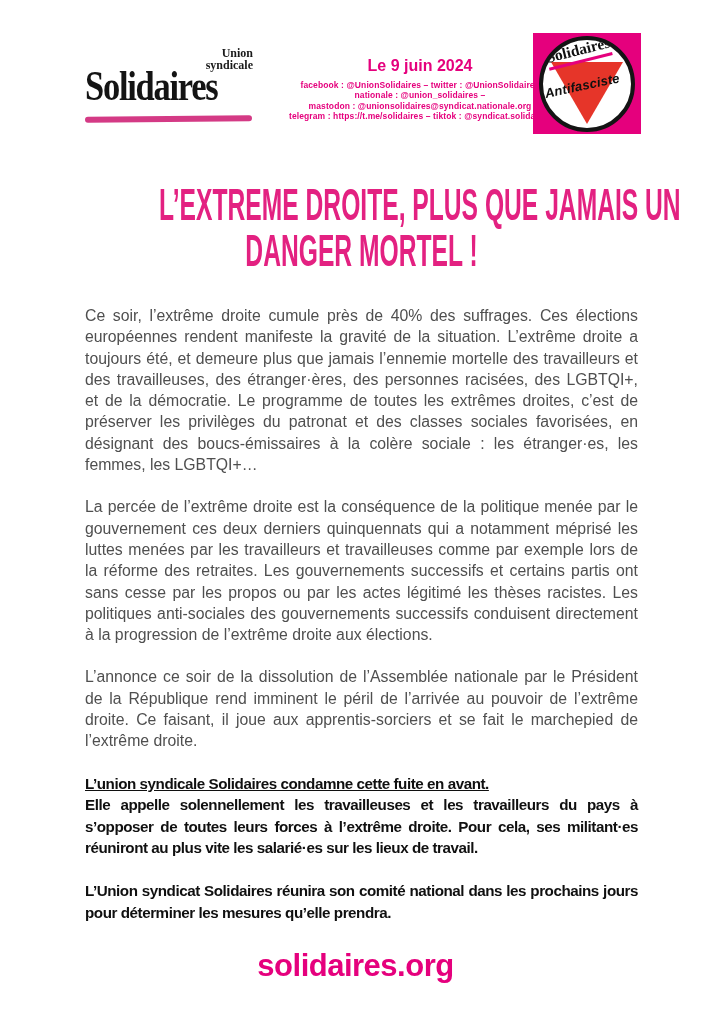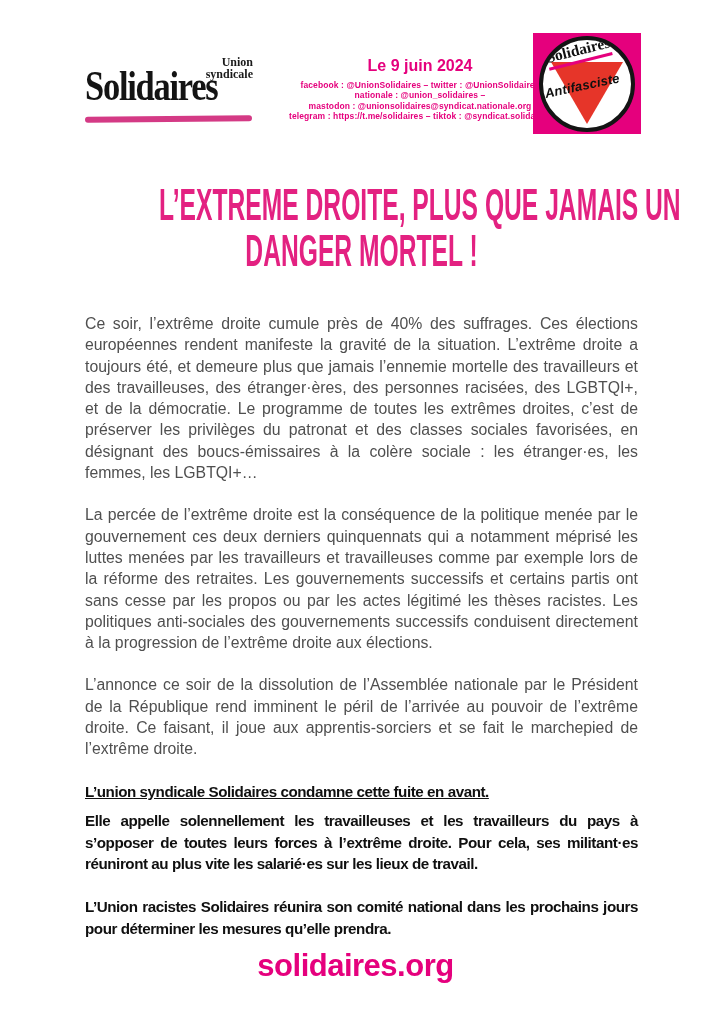--- a/index.html
+++ b/index.html
@@ -16,21 +16,21 @@
     position:relative;
     width:723px;height:1024px;
     background:#ffffff;
     font-family:"Liberation Sans", sans-serif;
     overflow:hidden;
   }
 
   
   .logo{position:absolute;left:85px;top:48px;width:170px;height:80px;}
   .logo-tagline{
-    position:absolute;right:2px;top:9px;
+    position:absolute;right:2px;top:0;
     text-align:right;
     font-family:"Liberation Serif", serif;
     font-weight:bold;font-size:12px;line-height:11.5px;
     color:#1a1a1a;
   }
   .logo-brand{
     position:absolute;left:0;top:14px;
     font-family:"Liberation Serif", serif;
     font-weight:bold;font-size:42px;line-height:48px;
     letter-spacing:-1.5px;color:#141414;
@@ -93,21 +93,21 @@
   .headline-line{
     display:block;height:46px;line-height:46px;
     font-size:44px;letter-spacing:0;
     white-space:nowrap;
     transform:scaleX(0.56);transform-origin:center;
   }
 
   
   .body-text{position:absolute;left:85px;width:553px;top:305px;}
   .para{
-    margin:8px 0 21px 0;
+    margin:0 0 21px 0;
     font-size:15.8px;line-height:21.3px;
     text-align:justify;color:var(--body-gray);
   }
   .para.bold{
     font-weight:bold;color:#101010;
     font-size:15.2px;letter-spacing:-0.45px;line-height:21.6px;
   }
   .para.no-gap{margin-bottom:0;text-decoration:underline;}
 
   
@@ -160,20 +160,20 @@
     <span class="headline-line">L’EXTREME DROITE, PLUS QUE JAMAIS UN</span>
     <span class="headline-line">DANGER MORTEL !</span>
   </h1>
 
   <div class="body-text">
     <p class="para">Ce soir, l’extrême droite cumule près de 40% des suffrages. Ces élections européennes rendent manifeste la gravité de la situation. L’extrême droite a toujours été, et demeure plus que jamais l’ennemie mortelle des travailleurs et des travailleuses, des étranger·ères, des personnes racisées, des LGBTQI+, et de la démocratie. Le programme de toutes les extrêmes droites, c’est de préserver les privilèges du patronat et des classes sociales favorisées, en désignant des boucs-émissaires à la colère sociale : les étranger·es, les femmes, les LGBTQI+…</p>
     <p class="para">La percée de l’extrême droite est la conséquence de la politique menée par le gouvernement ces deux derniers quinquennats qui a notamment méprisé les luttes menées par les travailleurs et travailleuses comme par exemple lors de la réforme des retraites. Les gouvernements successifs et certains partis ont sans cesse par les propos ou par les actes légitimé les thèses racistes. Les politiques anti-sociales des gouvernements successifs conduisent directement à la progression de l’extrême droite aux élections.</p>
     <p class="para">L’annonce ce soir de la dissolution de l’Assemblée nationale par le Président de la République rend imminent le péril de l’arrivée au pouvoir de l’extrême droite. Ce faisant, il joue aux apprentis-sorciers et se fait le marchepied de l’extrême droite.</p>
     <p class="para bold no-gap">L’union syndicale Solidaires condamne cette fuite en avant.</p>
     <p class="para bold">Elle appelle solennellement les travailleuses et les travailleurs du pays à s’opposer de toutes leurs forces à l’extrême droite. Pour cela, ses militant·es réuniront au plus vite les salarié·es sur les lieux de travail.</p>
-    <p class="para bold">L’Union racistes Solidaires réunira son comité national dans les prochains jours pour déterminer les mesures qu’elle prendra.</p>
+    <p class="para bold">L’Union syndicat Solidaires réunira son comité national dans les prochains jours pour déterminer les mesures qu’elle prendra.</p>
   </div>
 
   <div class="footer">
     <span class="footer-site">solidaires.org</span>
   </div>
 
 </div>
 
 </body></html>

